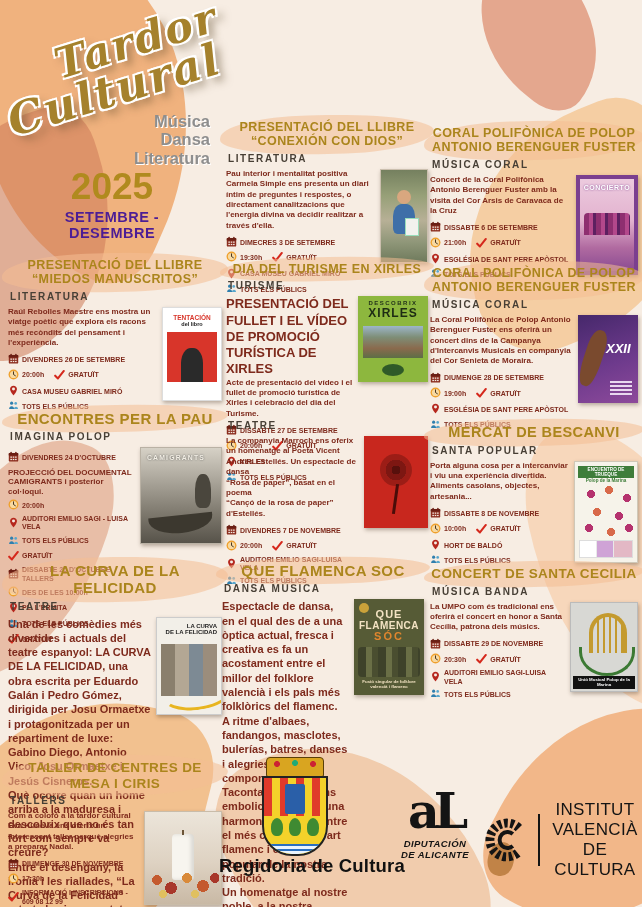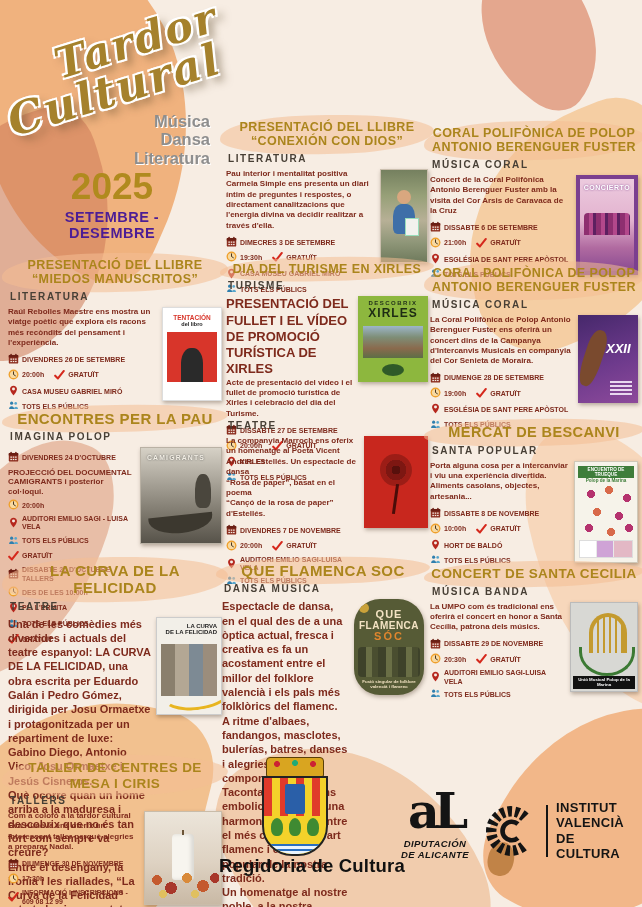--- a/index.html
+++ b/index.html
@@ -152,21 +152,21 @@
   .ps-trueque .pl-1{display:block;text-align:center;color:#3e7d3a;font-size:4.6px;font-weight:bold;}
   .ps-curva{width:64px;height:96px;background:#f2efe8;border:1px solid #ccc;}
   .ps-curva .pd1{display:block;left:4px;top:26px;right:4px;height:52px;
     background:linear-gradient(90deg,#8a7f6d 0 25%,#b3a794 25% 50%,#7d8a94 50% 75%,#9b8d7c 75% 100%);}
   .ps-curva .pd2{display:block;left:2px;top:52px;width:70px;height:34px;border:3px solid #e8b520;
     border-color:transparent transparent #e8b520 transparent;border-radius:50%;transform:rotate(-8deg);}
   .ps-curva .pl-0{display:block;text-align:right;margin:5px 4px 0 0;color:#222;font-size:6px;
     font-weight:900;}
   .ps-curva .pl-1{display:block;text-align:right;margin:0 4px 0 0;color:#222;font-size:6px;
     font-weight:900;}
-  .ps-flamenca{width:70px;height:96px;background:#565b36;border-radius:26px;}
+  .ps-flamenca{width:70px;height:96px;background:#565b36;}
   .ps-flamenca .pd1{display:block;left:4px;bottom:18px;right:4px;height:30px;
     background:repeating-linear-gradient(90deg,#3e422a 0 8px,#6a6f46 8px 14px,#4a4e30 14px 20px);
     border-radius:4px;}
   .ps-flamenca .pd2{display:block;left:5px;top:4px;width:10px;height:10px;background:#caa23a;
     border-radius:50%;}
   .ps-flamenca .pl-0{display:block;text-align:center;margin-top:10px;color:#f3e3c3;font-size:11px;
     font-weight:900;letter-spacing:1px;line-height:1.05;}
   .ps-flamenca .pl-1{display:block;text-align:center;color:#f3e3c3;font-size:10px;font-weight:900;
     letter-spacing:.5px;line-height:1.05;}
   .ps-flamenca .pl-2{display:block;text-align:center;color:#e0862e;font-size:11px;font-weight:900;
@@ -215,22 +215,22 @@
     background:repeating-linear-gradient(180deg,#2a6fc0 0 2.5px,#eaf4ff 2.5px 5px);}
   .regidoria-label{position:absolute;z-index:2;left:212px;top:855px;width:200px;text-align:center;
     font-size:18.5px;font-weight:bold;color:#111;letter-spacing:.2px;}
   .dip{position:absolute;z-index:2;left:392px;top:788px;width:86px;text-align:center;}
   .dip-logo{font-family:"DejaVu Serif",serif;font-weight:900;font-size:49px;color:#141414;
     line-height:.95;letter-spacing:-6px;}
   .dip-text{margin-top:3px;font-size:9.5px;font-weight:bold;color:#141414;line-height:1.2;
     letter-spacing:.4px;white-space:pre-line;font-style:italic;}
   .ivc{position:absolute;z-index:2;left:482px;top:800px;display:flex;align-items:center;gap:8px;}
   .ivc-bar{width:2.5px;height:52px;background:#141414;}
-  .ivc-text{font-size:13px;font-weight:bold;color:#141414;line-height:1.18;white-space:pre-line;
-    letter-spacing:.3px;}
+  .ivc-text{font-size:17px;font-weight:normal;color:#141414;line-height:1.18;white-space:pre-line;
+    letter-spacing:.3px;text-align:center;}
 </style>
 </head>
 <body>
 
 <div class="page">
 
   <div class="leaf lf1"></div>
   <div class="leaf lf2"></div>
   <div class="leaf lf3"></div>
   <div class="leaf lf4"></div>

